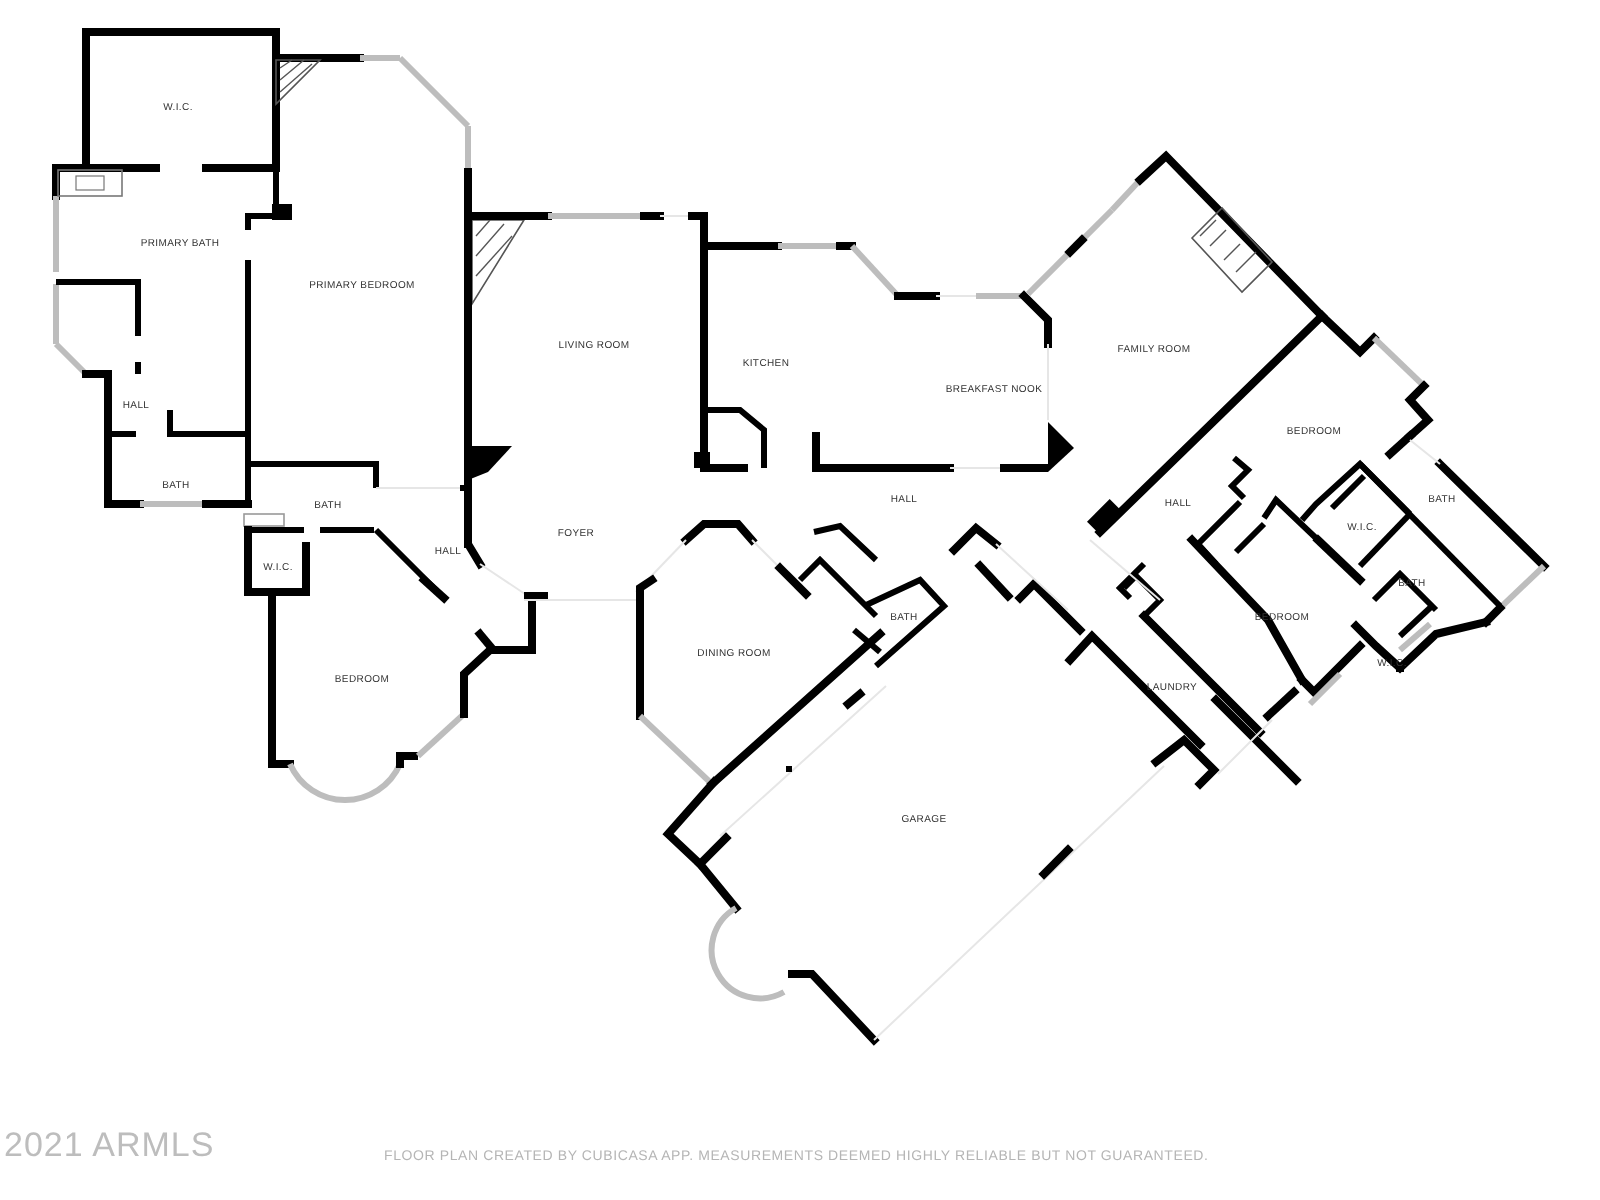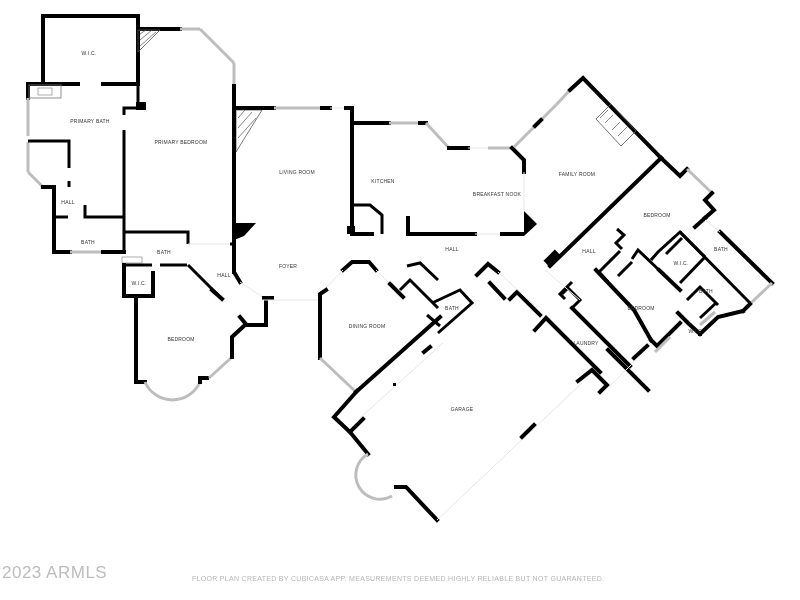--- a/index.html
+++ b/index.html
@@ -238,14 +238,14 @@
     <text class="label" x="589" y="253">HALL</text>
     <text class="label" x="681" y="265">W.I.C.</text>
     <text class="label" x="721" y="251">BATH</text>
     <text class="label" x="706" y="293">BATH</text>
     <text class="label" x="641" y="310">BEDROOM</text>
     <text class="label" x="696" y="333">W.I.C.</text>
     <text class="label" x="586" y="345">LAUNDRY</text>
   </g>
 </svg>
 
-<div class="footer copyright">2023 ARMLS</div>
+<div class="footer copyright">2021 ARMLS</div>
 <div class="footer disclaimer">FLOOR PLAN CREATED BY CUBICASA APP. MEASUREMENTS DEEMED HIGHLY RELIABLE BUT NOT GUARANTEED.</div>
 
 </body></html>

